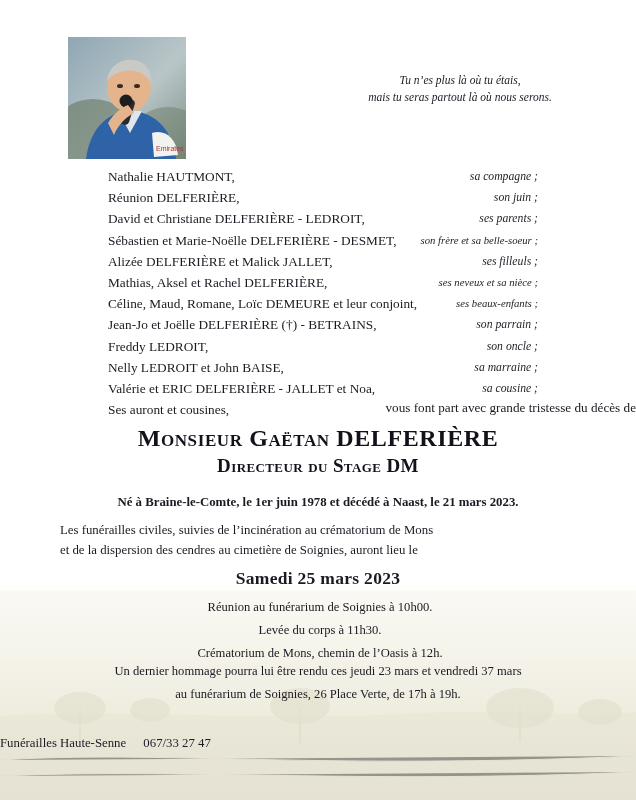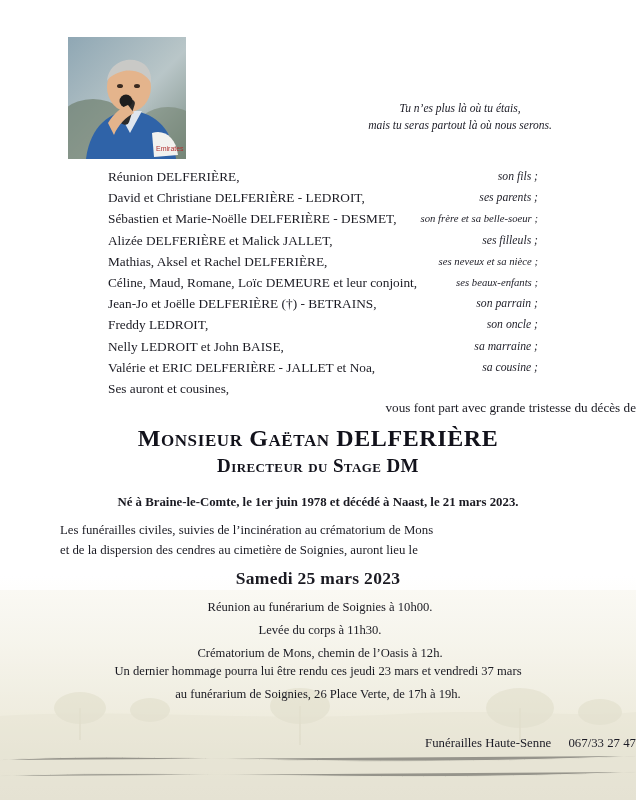--- a/index.html
+++ b/index.html
@@ -55,21 +55,20 @@
   .epitaph {
     position: absolute;
     left: 330px;
     top: 72px;
     width: 260px;
     text-align: center;
     font-style: italic;
     font-size: 11.5px;
     line-height: 17px;
     color: #20202a;
-    margin-top: 28px;
   }
 
   .family {
     position: absolute;
     left: 108px;
     top: 166px;
     width: 430px;
   }
   .family-row {
     position: relative;
@@ -177,21 +176,21 @@
     text-align: center;
     font-size: 12.6px;
     line-height: 23px;
   }
 
   .funeral-home {
     position: absolute;
     left: 0;
     right: 0;
     top: 736px;
-    text-align: right;
+    text-align: left;
     font-size: 12.8px;
     color: #1c1c26;
   }
   .funeral-home .phone { margin-left: 14px; }
 </style>
 </head>
 <body>
 
 <div class="page">
 
@@ -260,22 +259,26 @@
     </svg>
   </div>
 
   <div class="epitaph">
     <div>Tu n’es plus là où tu étais,</div>
     <div>mais tu seras partout là où nous serons.</div>
   </div>
 
   <div class="family">
     <div class="family-row">
+      <span class="name">Nathalie HAUTMONT,</span>
+      <span class="rel">sa compagne ;</span>
+    </div>
+    <div class="family-row">
       <span class="name">Réunion DELFERIÈRE,</span>
-      <span class="rel">son fils ;</span>
+      <span class="rel">son juin ;</span>
     </div>
     <div class="family-row">
       <span class="name">David et Christiane DELFERIÈRE - LEDROIT,</span>
       <span class="rel">ses parents ;</span>
     </div>
     <div class="family-row rel-small">
       <span class="name">Sébastien et Marie-Noëlle DELFERIÈRE - DESMET,</span>
       <span class="rel">son frère et sa belle-soeur ;</span>
     </div>
     <div class="family-row">

